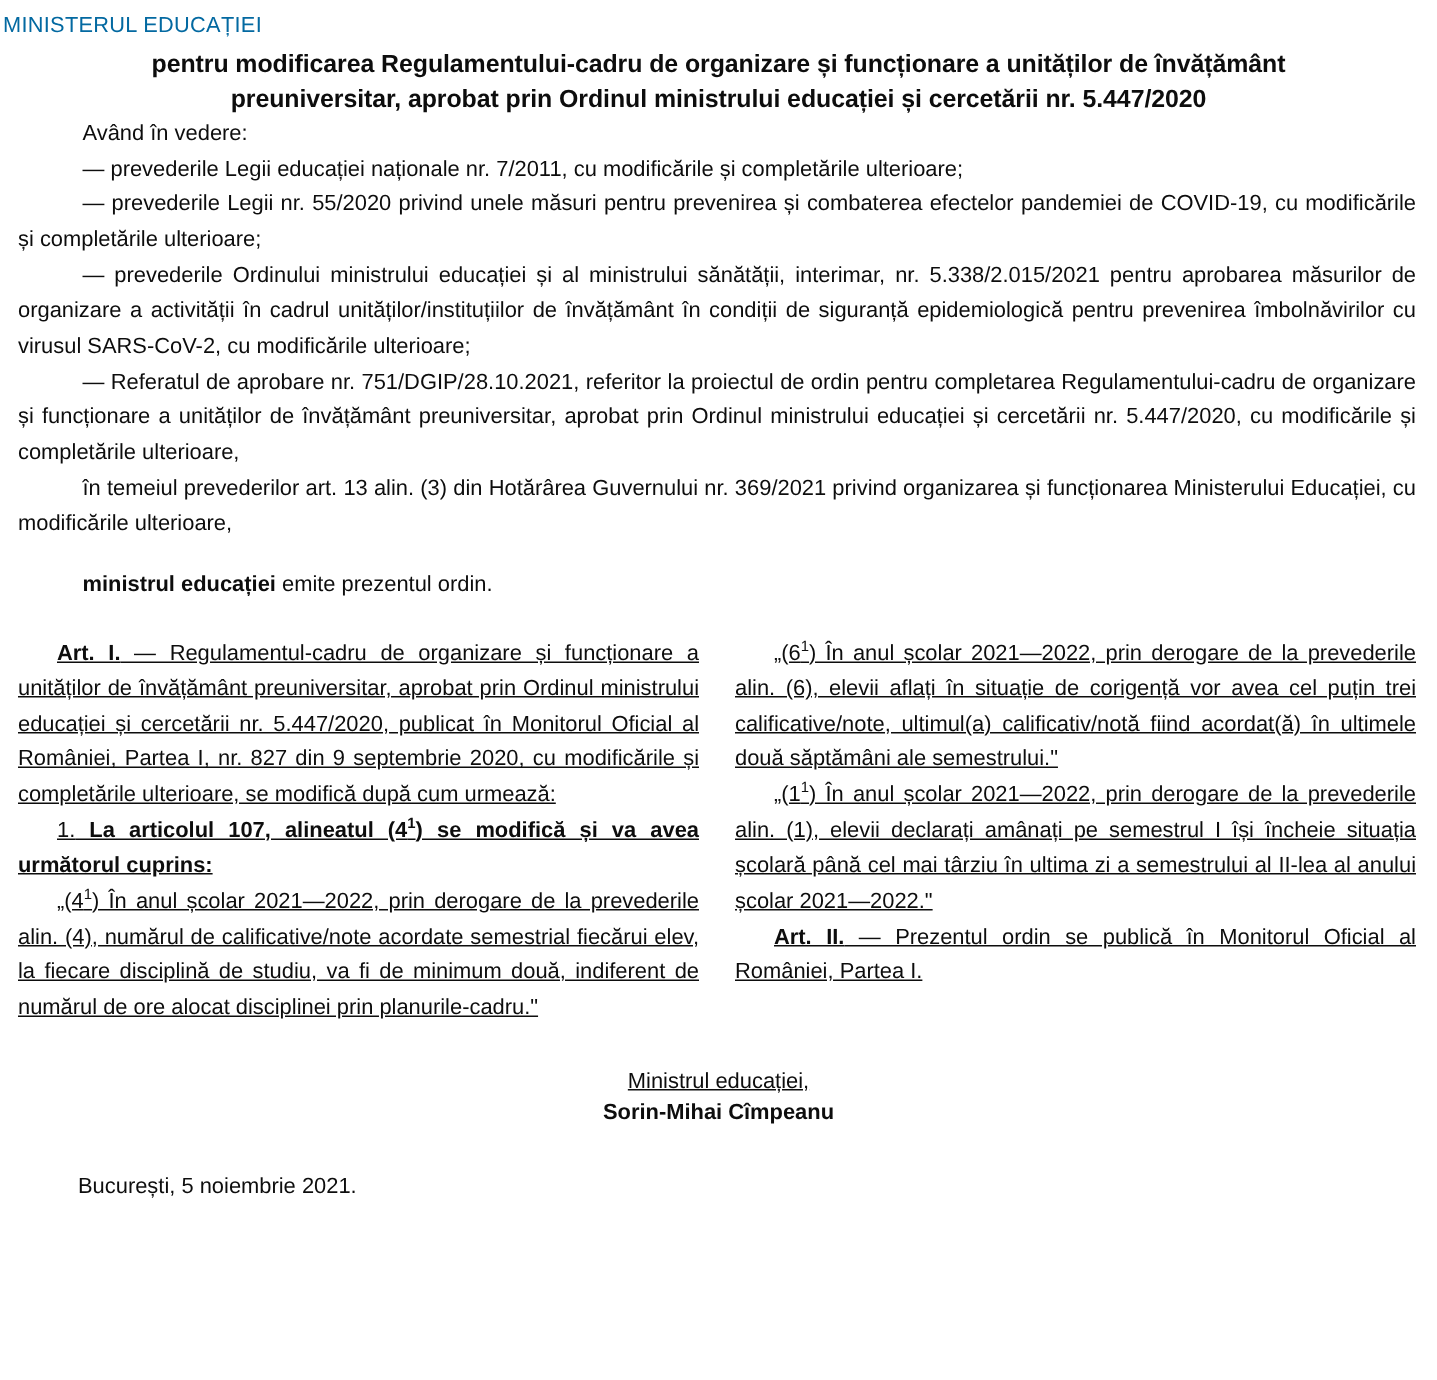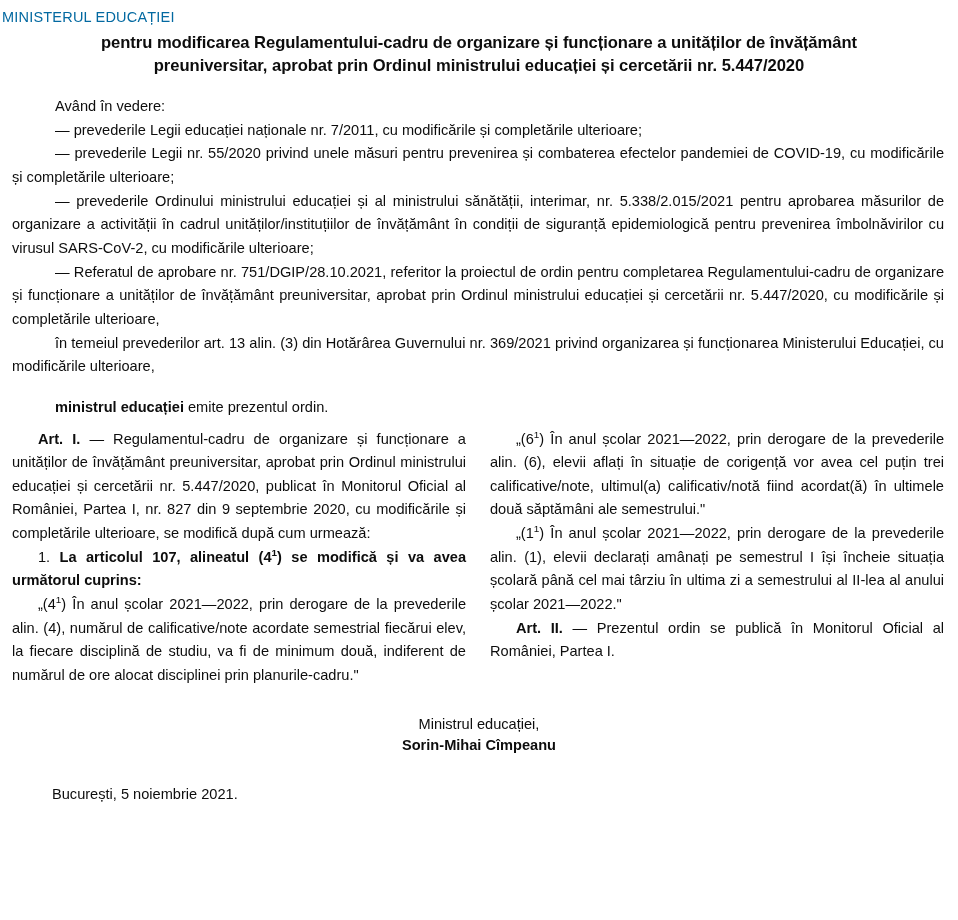--- a/index.html
+++ b/index.html
@@ -49,43 +49,43 @@
     font-size: 16.6px;
     font-weight: bold;
     line-height: 1.38;
     margin: 6px auto 0 auto;
     max-width: 930px;
     letter-spacing: -0.05px;
   }
 
   
   .preamble {
-    margin-top: 17px;
     padding: 0 14px 0 12px;
     font-size: 14.6px;
     line-height: 1.62;
   }
   .preamble p {
     margin: 0;
     text-align: justify;
     text-justify: inter-word;
     text-indent: 43px;
   }
   .emits {
     margin-top: 17px !important;
     text-indent: 43px;
   }
   .emits b { font-weight: bold; }
 
   
   .columns {
     display: flex;
-    margin-top: 8px;
+    margin-top: 22px;
     padding: 0 14px 0 12px;
     gap: 24px;
+    text-decoration: underline;
   }
   .col {
     flex: 1 1 0;
     min-width: 0;
     font-size: 14.6px;
     line-height: 1.62;
   }
   .col p {
     margin: 0;
     text-align: justify;
@@ -99,21 +99,21 @@
     line-height: 0;
   }
 
   
   .signature {
     margin-top: 26px;
     text-align: center;
     font-size: 14.6px;
     line-height: 1.5;
   }
-  .signature .role { font-weight: normal; }
+  .signature .role { font-weight: normal; text-decoration: underline; }
   .signature .name { font-weight: bold; }
 
   
   .footer {
     margin-top: 26px;
     padding-left: 52px;
     font-size: 14.6px;
     line-height: 1.52;
   }
   .footer div { margin: 0; }

